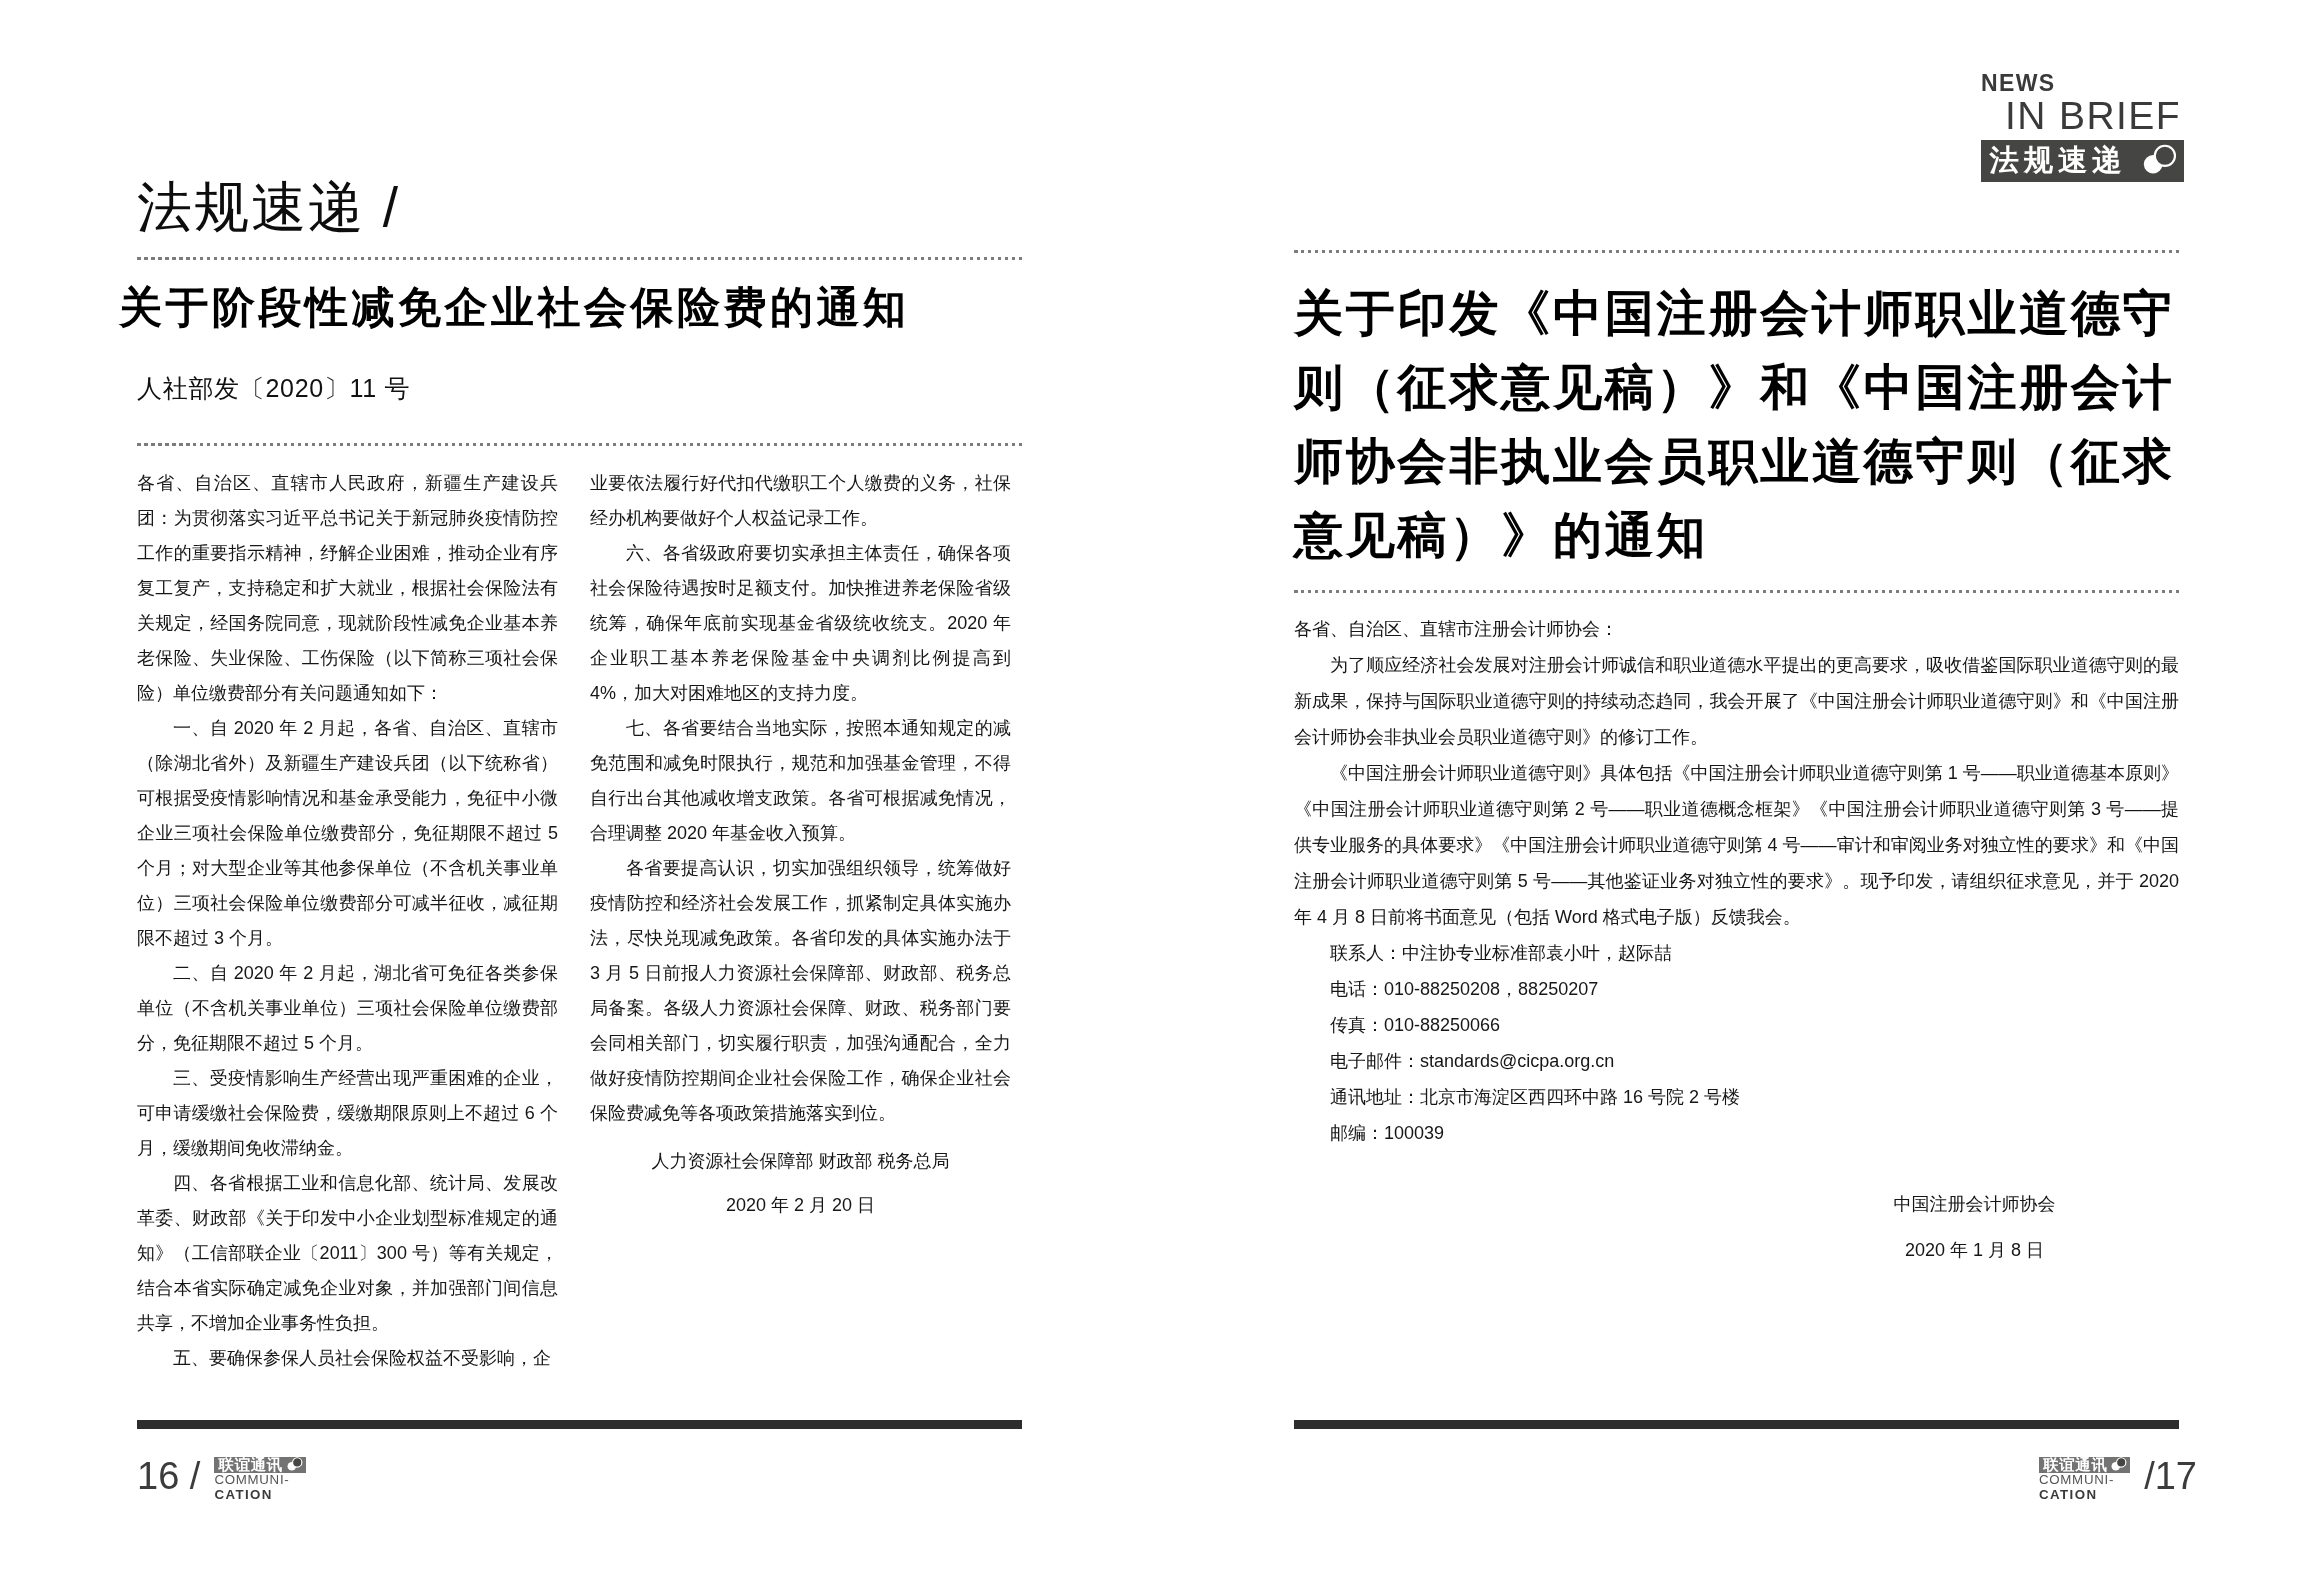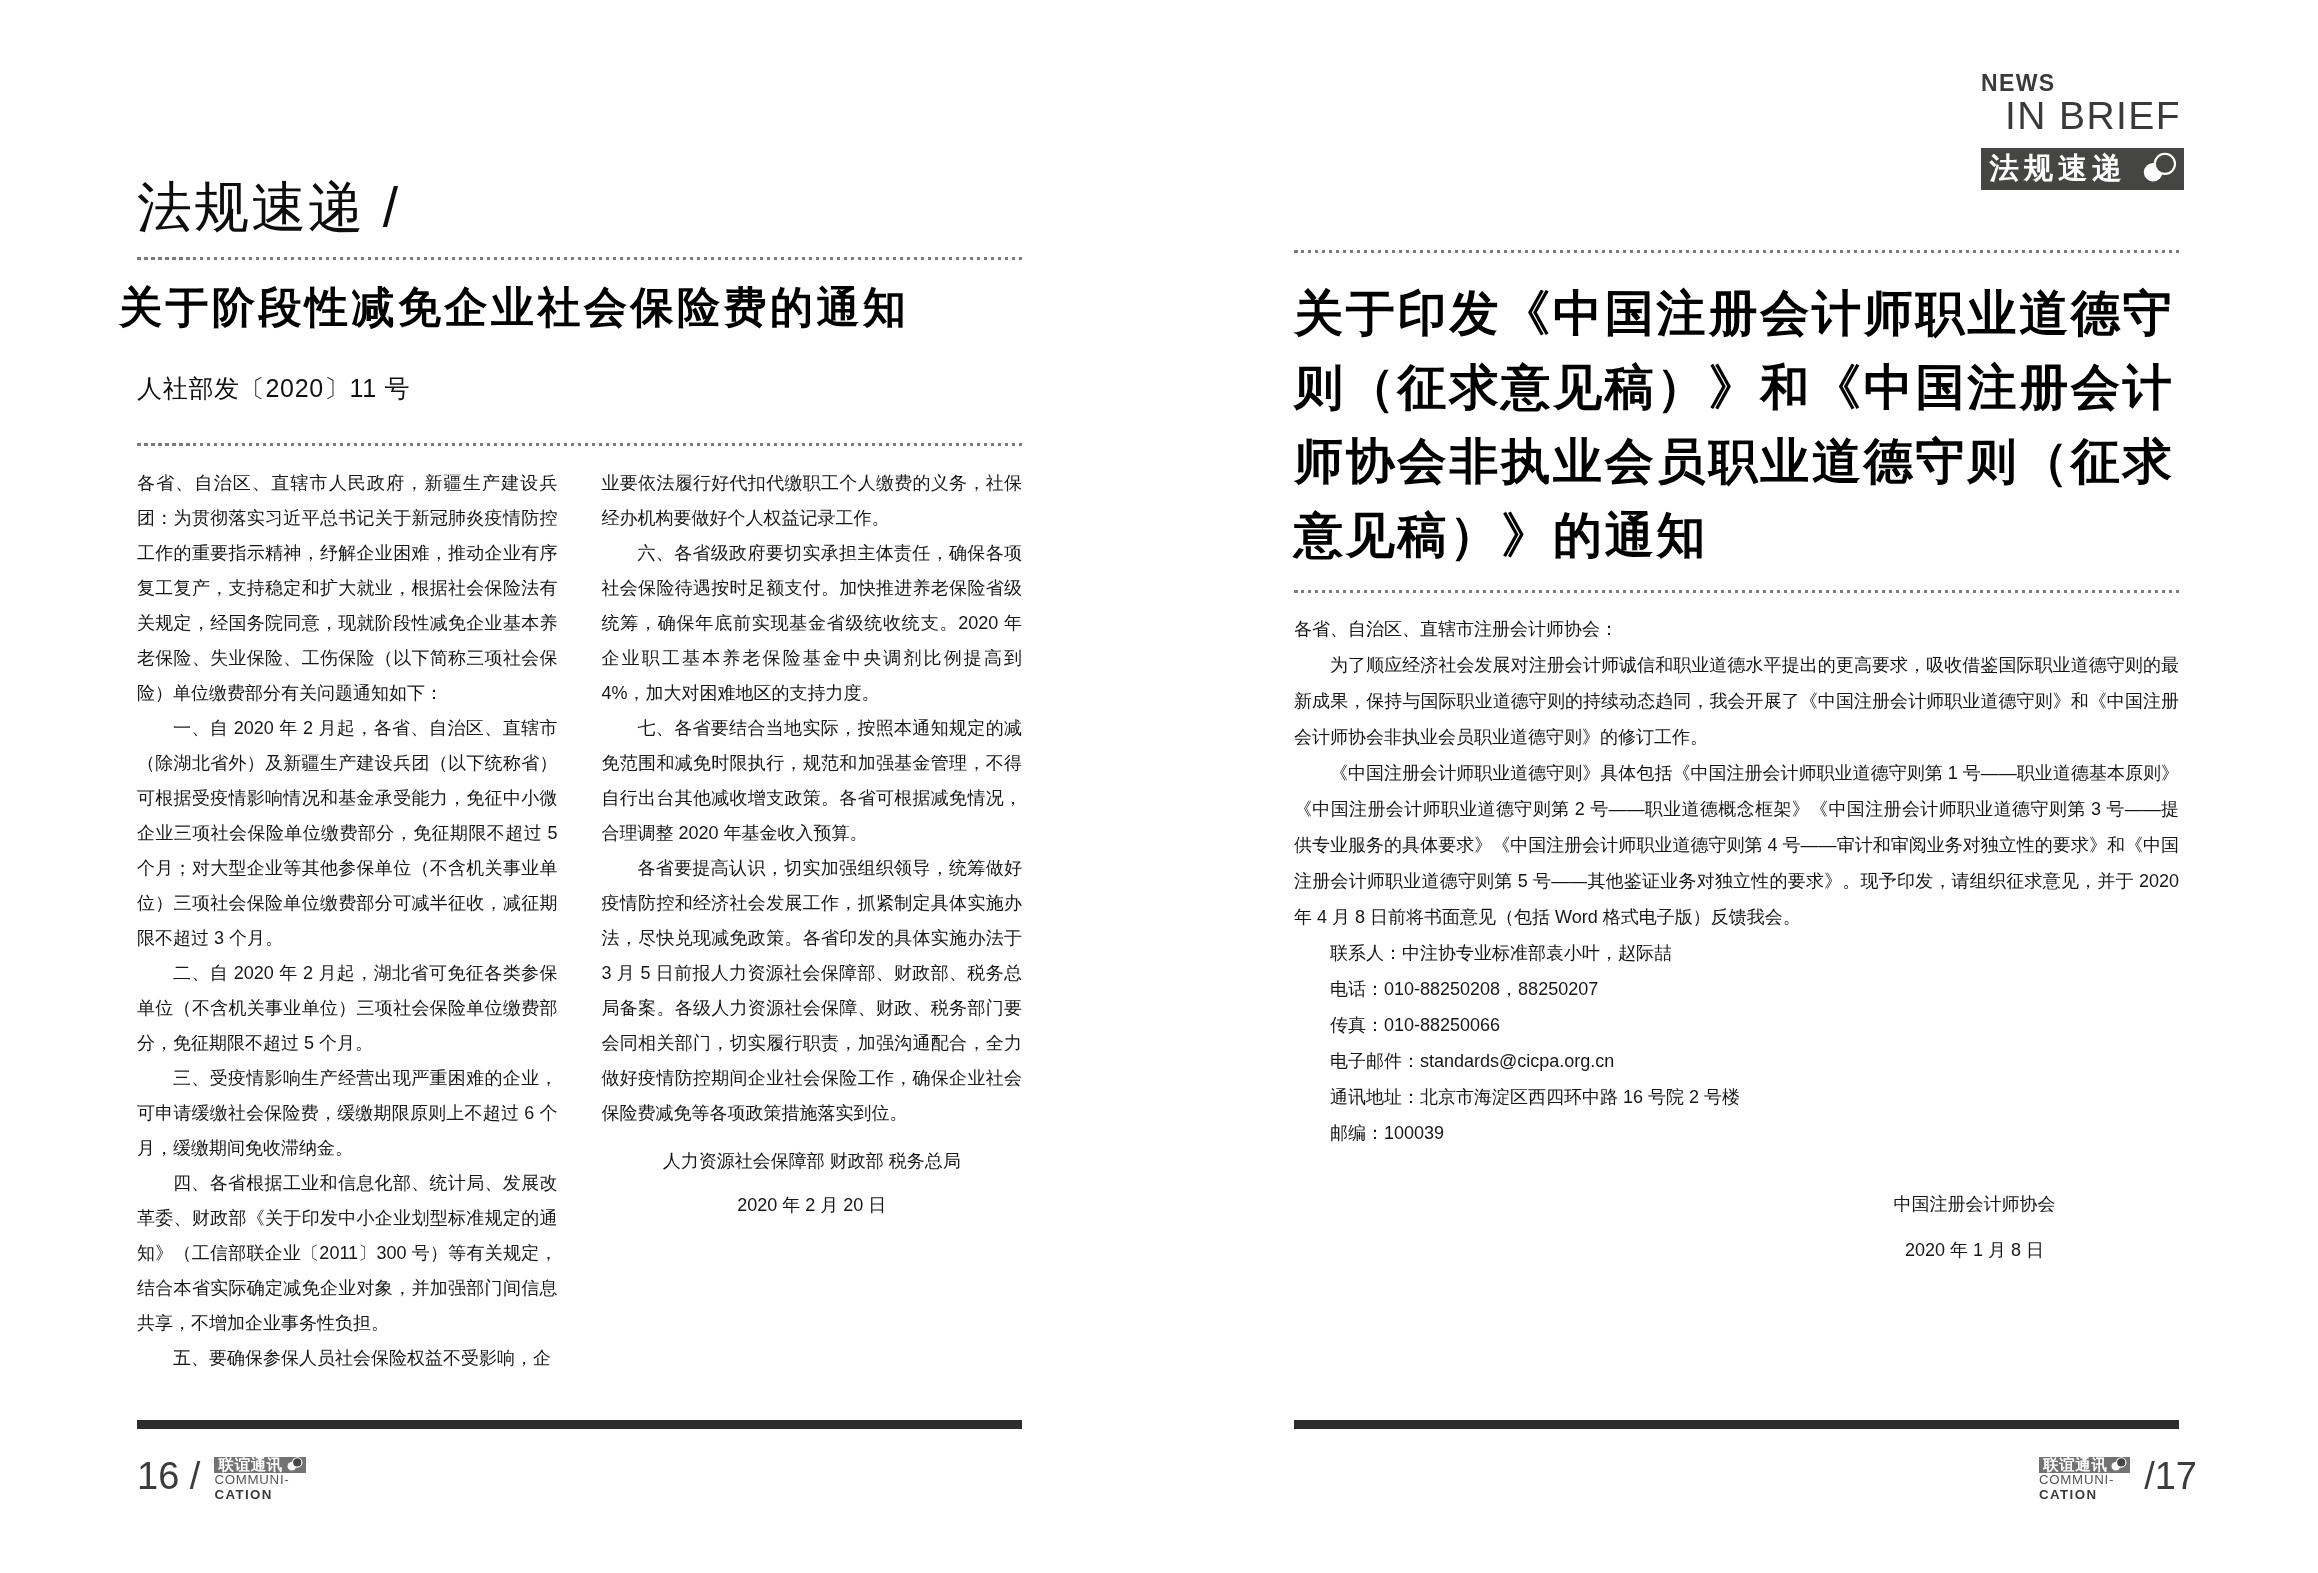--- a/index.html
+++ b/index.html
@@ -11,33 +11,33 @@
   .abs{position:absolute;}
   
   .dotted{height:2.8px;background:repeating-linear-gradient(90deg,#7c7c7c 0 3.5px,transparent 3.5px 7px);}
   .thickrule{height:9px;background:#2d2d2d;}
   
   .section-heading{left:137px;top:171px;font-size:55px;letter-spacing:2.1px;color:#0d0d0d;}
   .dot-l1{left:137px;top:257px;width:885px;}
   .title-left{left:119px;top:279px;width:904px;font-size:43px;font-weight:700;letter-spacing:3.5px;color:#000;}
   .docnum{left:137px;top:372px;font-size:25px;letter-spacing:0.7px;color:#111;}
   .dot-l2{left:137px;top:443px;width:885px;}
-  .cols{left:137px;top:466px;width:885px;display:flex;gap:44px;}
+  .cols{left:137px;top:466px;width:885px;display:flex;gap:32px;}
   .col{width:421px;}
   .bp{margin:0;font-size:18px;line-height:35px;text-align:justify;color:#161616;}
   .bp.ind{text-indent:2em;}
   .sig{ text-align:center;}
   .sig-left{margin-top:12.6px;}
   .sig-line{font-size:18px;line-height:35px;color:#161616;}
   .sig-gap{margin-top:9.8px;}
   
   .brand{left:1981px;top:66px;width:203px;color:#3a3a3a;}
   .brand-news{font-size:23px;font-weight:700;letter-spacing:1.4px;line-height:34px;}
   .brand-inbrief{font-size:39px;font-weight:400;letter-spacing:1.4px;line-height:32px;margin-left:24px;}
-  .badge{margin-top:16px;background:#454543;color:#fff;height:42px;display:flex;align-items:center;padding:0 5.6px 0 8.4px;justify-content:space-between;}
+  .badge{margin-top:8px;background:#454543;color:#fff;height:42px;display:flex;align-items:center;padding:0 5.6px 0 8.4px;justify-content:space-between;}
   .badge-label{font-size:29.4px;font-weight:700;letter-spacing:4.9px;}
   .dot-r1{left:1294px;top:250px;width:885px;}
   .title-right{left:1294px;top:276px;width:904px;font-size:49px;font-weight:700;line-height:74px;letter-spacing:2.8px;color:#000;}
   .dot-r2{left:1294px;top:590px;width:885px;}
   .rbody{left:1294px;top:611px;width:885px;}
   .rbody .bp{line-height:36px;}
   .sig-right{margin-top:35px;margin-left:484px;width:393px;}
   .sig-right .sig-line{line-height:36px;}
   
   .rule-left{left:137px;top:1420px;width:885px;}

